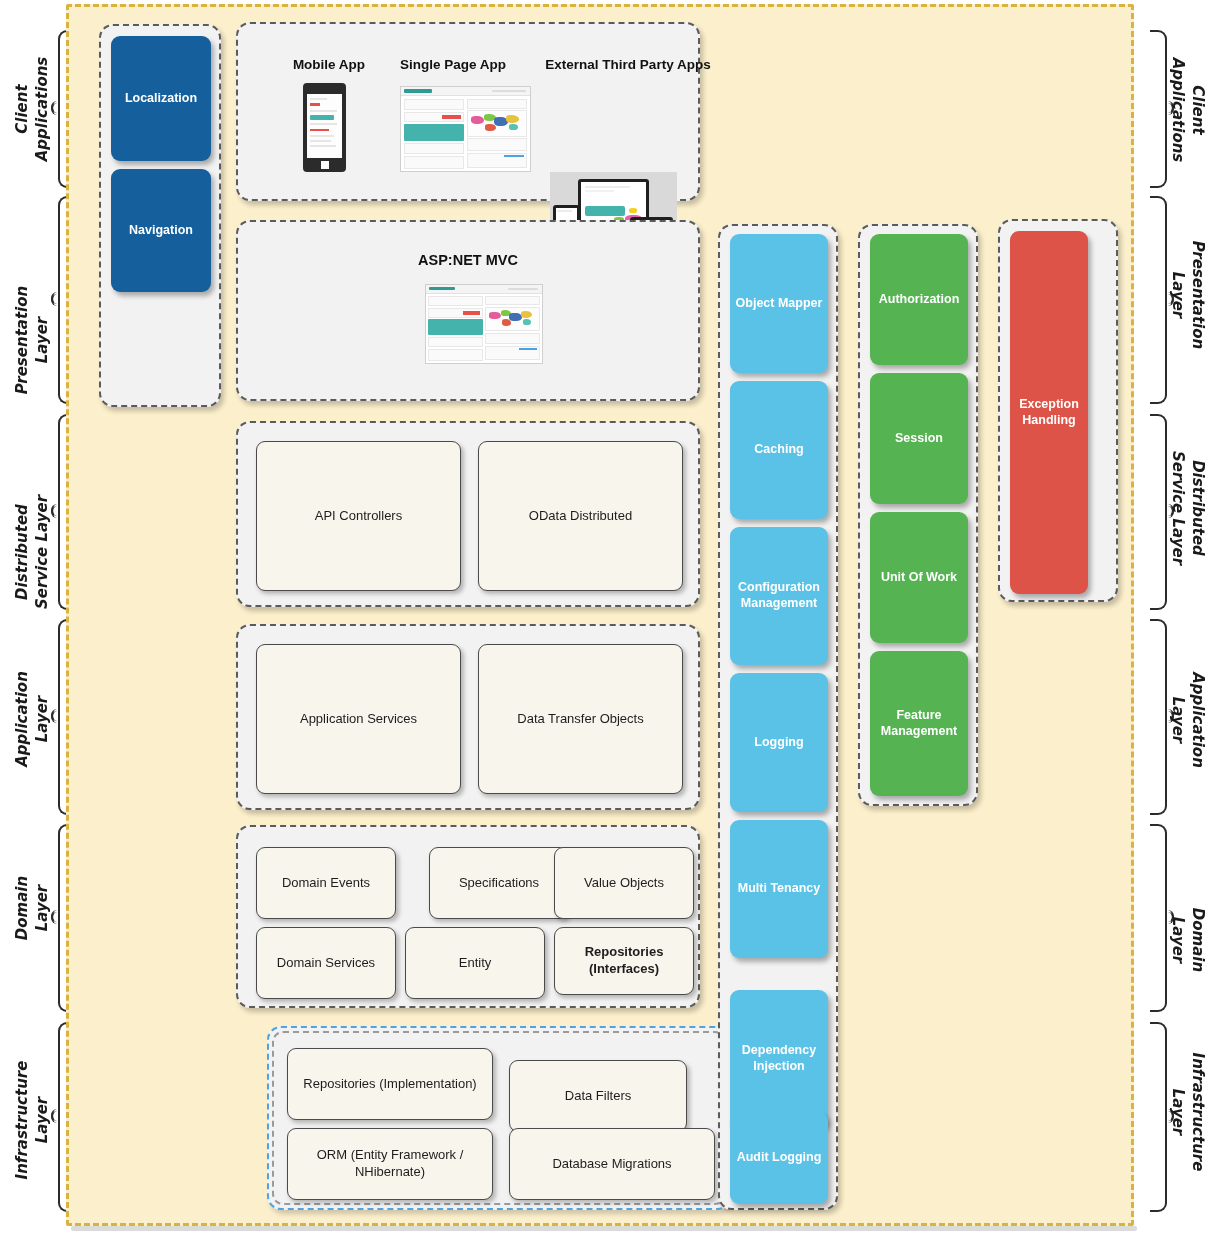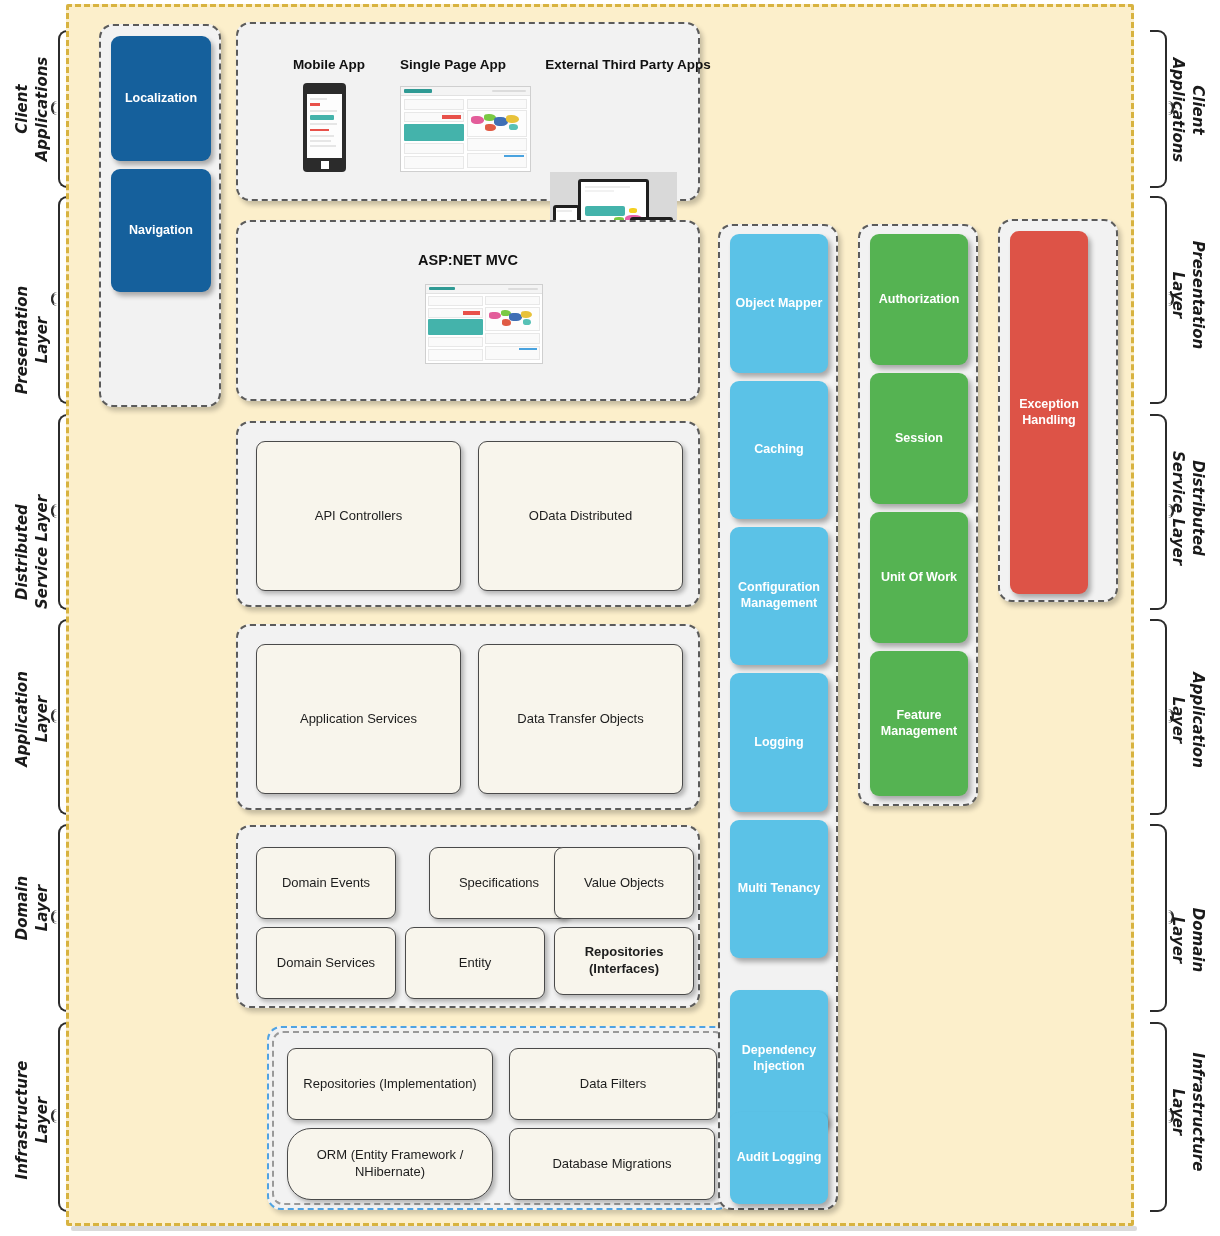--- a/index.html
+++ b/index.html
@@ -344,22 +344,22 @@
     <div class="box" style="left:316px; top:20px; width:140px; height:72px;">Value Objects</div>
     <div class="box" style="left:18px;  top:100px; width:140px; height:72px;">Domain Services</div>
     <div class="box" style="left:167px; top:100px; width:140px; height:72px;">Entity</div>
     <div class="box" style="left:316px; top:100px; width:140px; height:68px;font-weight:bold;">Repositories
 (Interfaces)</div>
   </div>
 
   <div class="grp blue-dash" style="left:236px; top:1026px; width:464px; height:184px;margin-left:31px;">
     <div class="inner-dash"></div>
     <div class="box" style="left:18px;  top:20px; width:206px; height:72px;">Repositories (Implementation)</div>
-    <div class="box" style="left:240px; top:20px; width:208px; height:72px;">Data Filters</div>
-    <div class="box" style="left:18px;  top:100px; width:206px; height:72px;border-radius:24px;">ORM (Entity Framework /
+    <div class="box" style="left:240px; top:32px; width:178px; height:72px;">Data Filters</div>
+    <div class="box" style="left:18px;  top:100px; width:206px; height:72px;">ORM (Entity Framework /
 NHibernate)</div>
     <div class="box" style="left:240px; top:100px; width:206px; height:72px;">Database Migrations</div>
   </div>
 
   <div class="grp" style="left:718px; top:224px; width:120px; height:986px;">
     <div class="tile c-cyan" style="left:10px; top:8px;   width:98px; height:139px;">Object Mapper</div>
     <div class="tile c-cyan" style="left:10px; top:155px; width:98px; height:138px;">Caching</div>
     <div class="tile c-cyan" style="left:10px; top:301px; width:98px; height:138px;">Configuration
 Management</div>
     <div class="tile c-cyan" style="left:10px; top:447px; width:98px; height:139px;">Logging</div>

